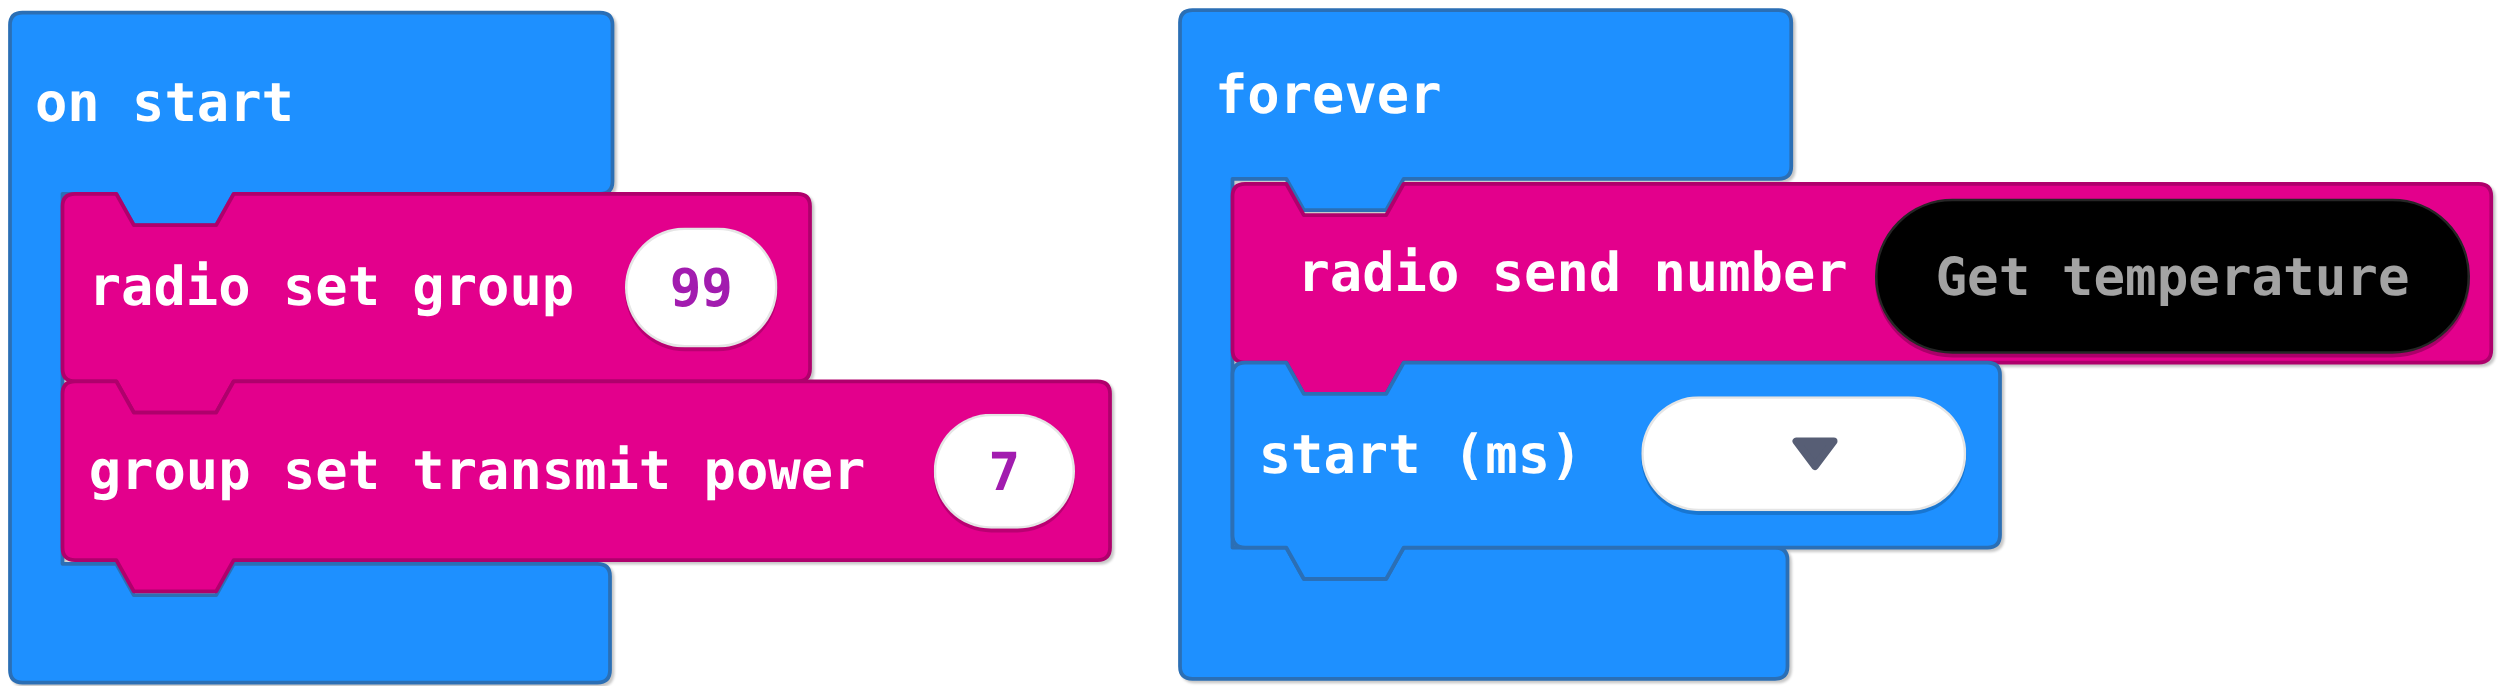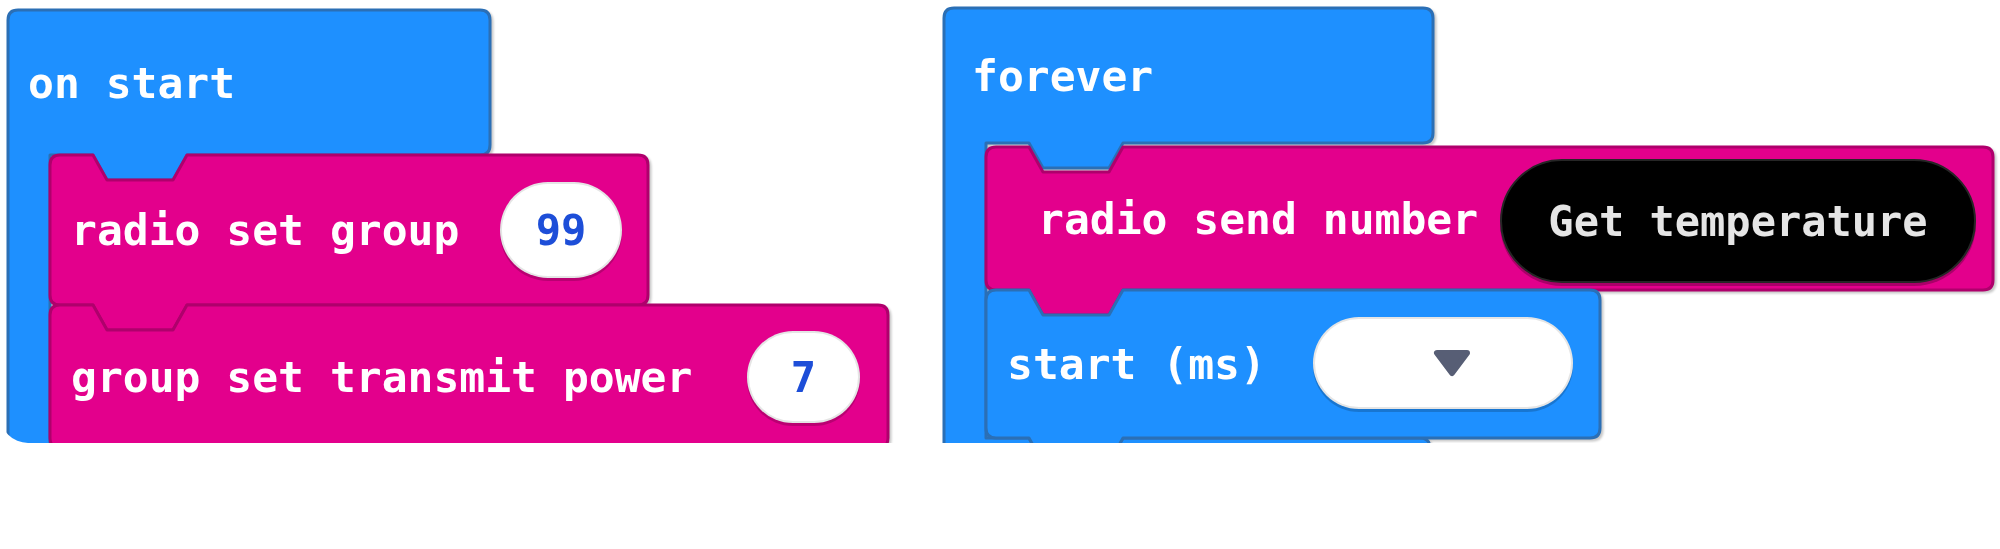--- a/index.html
+++ b/index.html
@@ -1,38 +1,37 @@
 <!DOCTYPE html>
 <html><head>
 <meta charset="utf-8">
 <style>
   html,body{margin:0;padding:0;background:#ffffff;}
   #canvas{
-    position:relative;width:2000px;height:443px;background:#ffffff;overflow:hidden;
+    position:relative;width:2000px;height:549px;background:#ffffff;overflow:hidden;
     font-family:"DejaVu Sans Mono","Liberation Mono",monospace;
-    border-radius:28px;
   }
   svg.blocks{position:absolute;left:0;top:0;filter:drop-shadow(2px 2px 1px rgba(0,0,0,0.22));}
   path.block-blue{fill:#1E90FF;stroke:#2B6FB5;stroke-width:3;stroke-linejoin:round;}
   path.block-pink{fill:#E3008C;stroke:#AF006C;stroke-width:3;stroke-linejoin:round;}
   .label{
     position:absolute;display:flex;align-items:center;
     color:#ffffff;font-size:43px;font-weight:bold;white-space:pre;
     pointer-events:none;letter-spacing:0;
   }
   .field{
     position:absolute;display:flex;align-items:center;justify-content:center;
-    background:#ffffff;color:#1d4ed8;font-size:42px;font-weight:bold;
+    background:#ffffff;color:#a21caf;font-size:42px;font-weight:bold;
     border:2px solid rgba(0,0,0,0.10);box-shadow:0 3px 0 rgba(0,0,0,0.18);
     box-sizing:border-box;
   }
   .field-round{border-radius:999px;}
   .field-black{
     position:absolute;display:flex;align-items:center;justify-content:center;
-    background:#000000;color:#e5e5e5;font-size:42px;font-weight:bold;
+    background:#000000;color:#a3a3a3;font-size:42px;font-weight:bold;
     border:2px solid #262626;border-radius:999px;box-sizing:border-box;
     box-shadow:0 3px 0 rgba(0,0,0,0.25);white-space:pre;
   }
   .dropdown-caret{display:inline-block;margin-left:18px;line-height:0;}
 </style>
 </head>
 <body>
 
 <div id="canvas">
 

